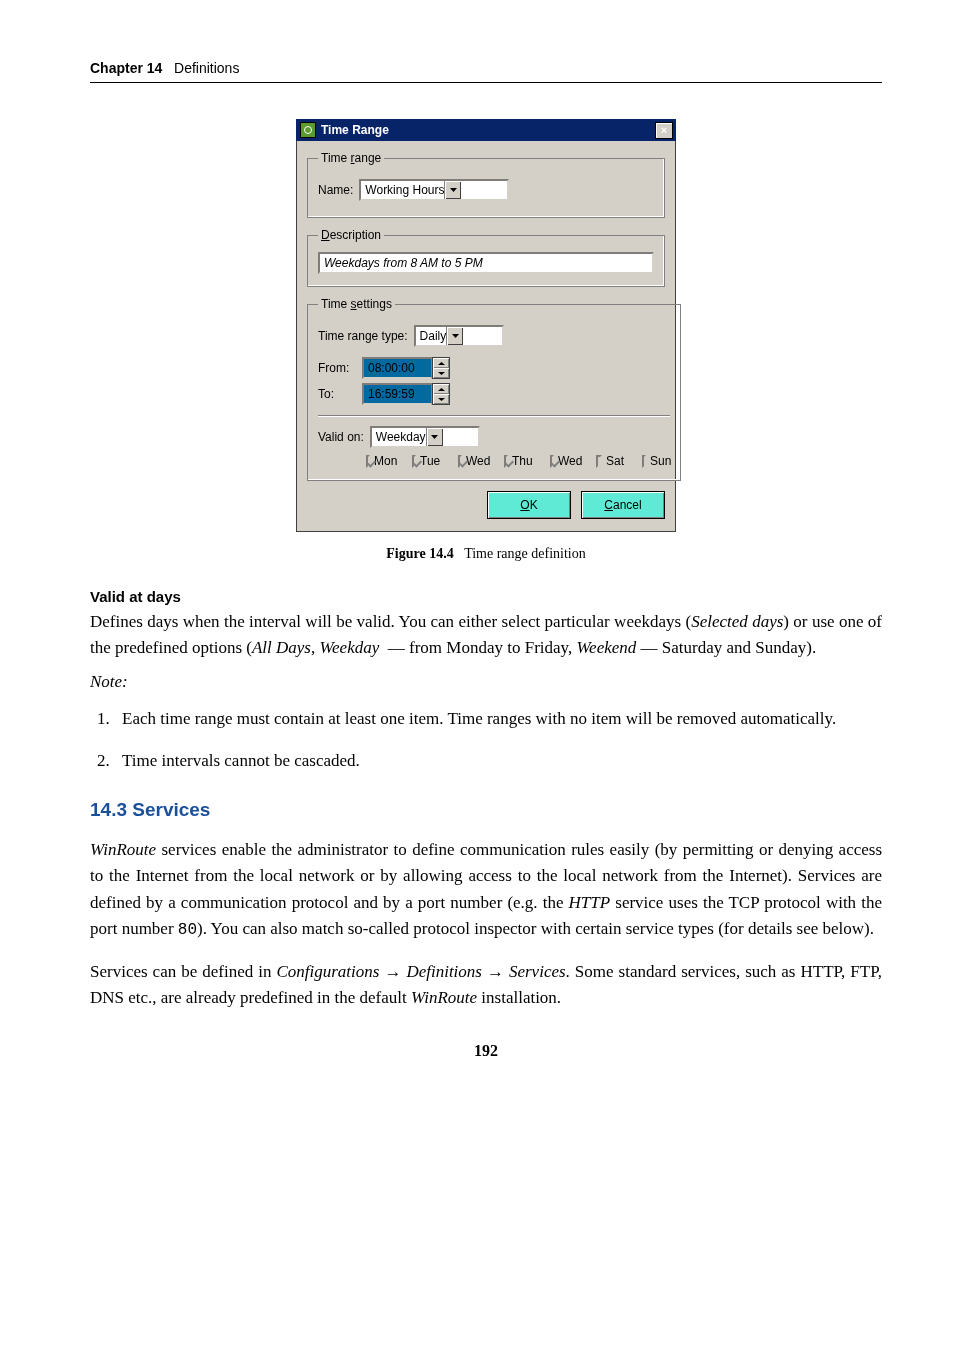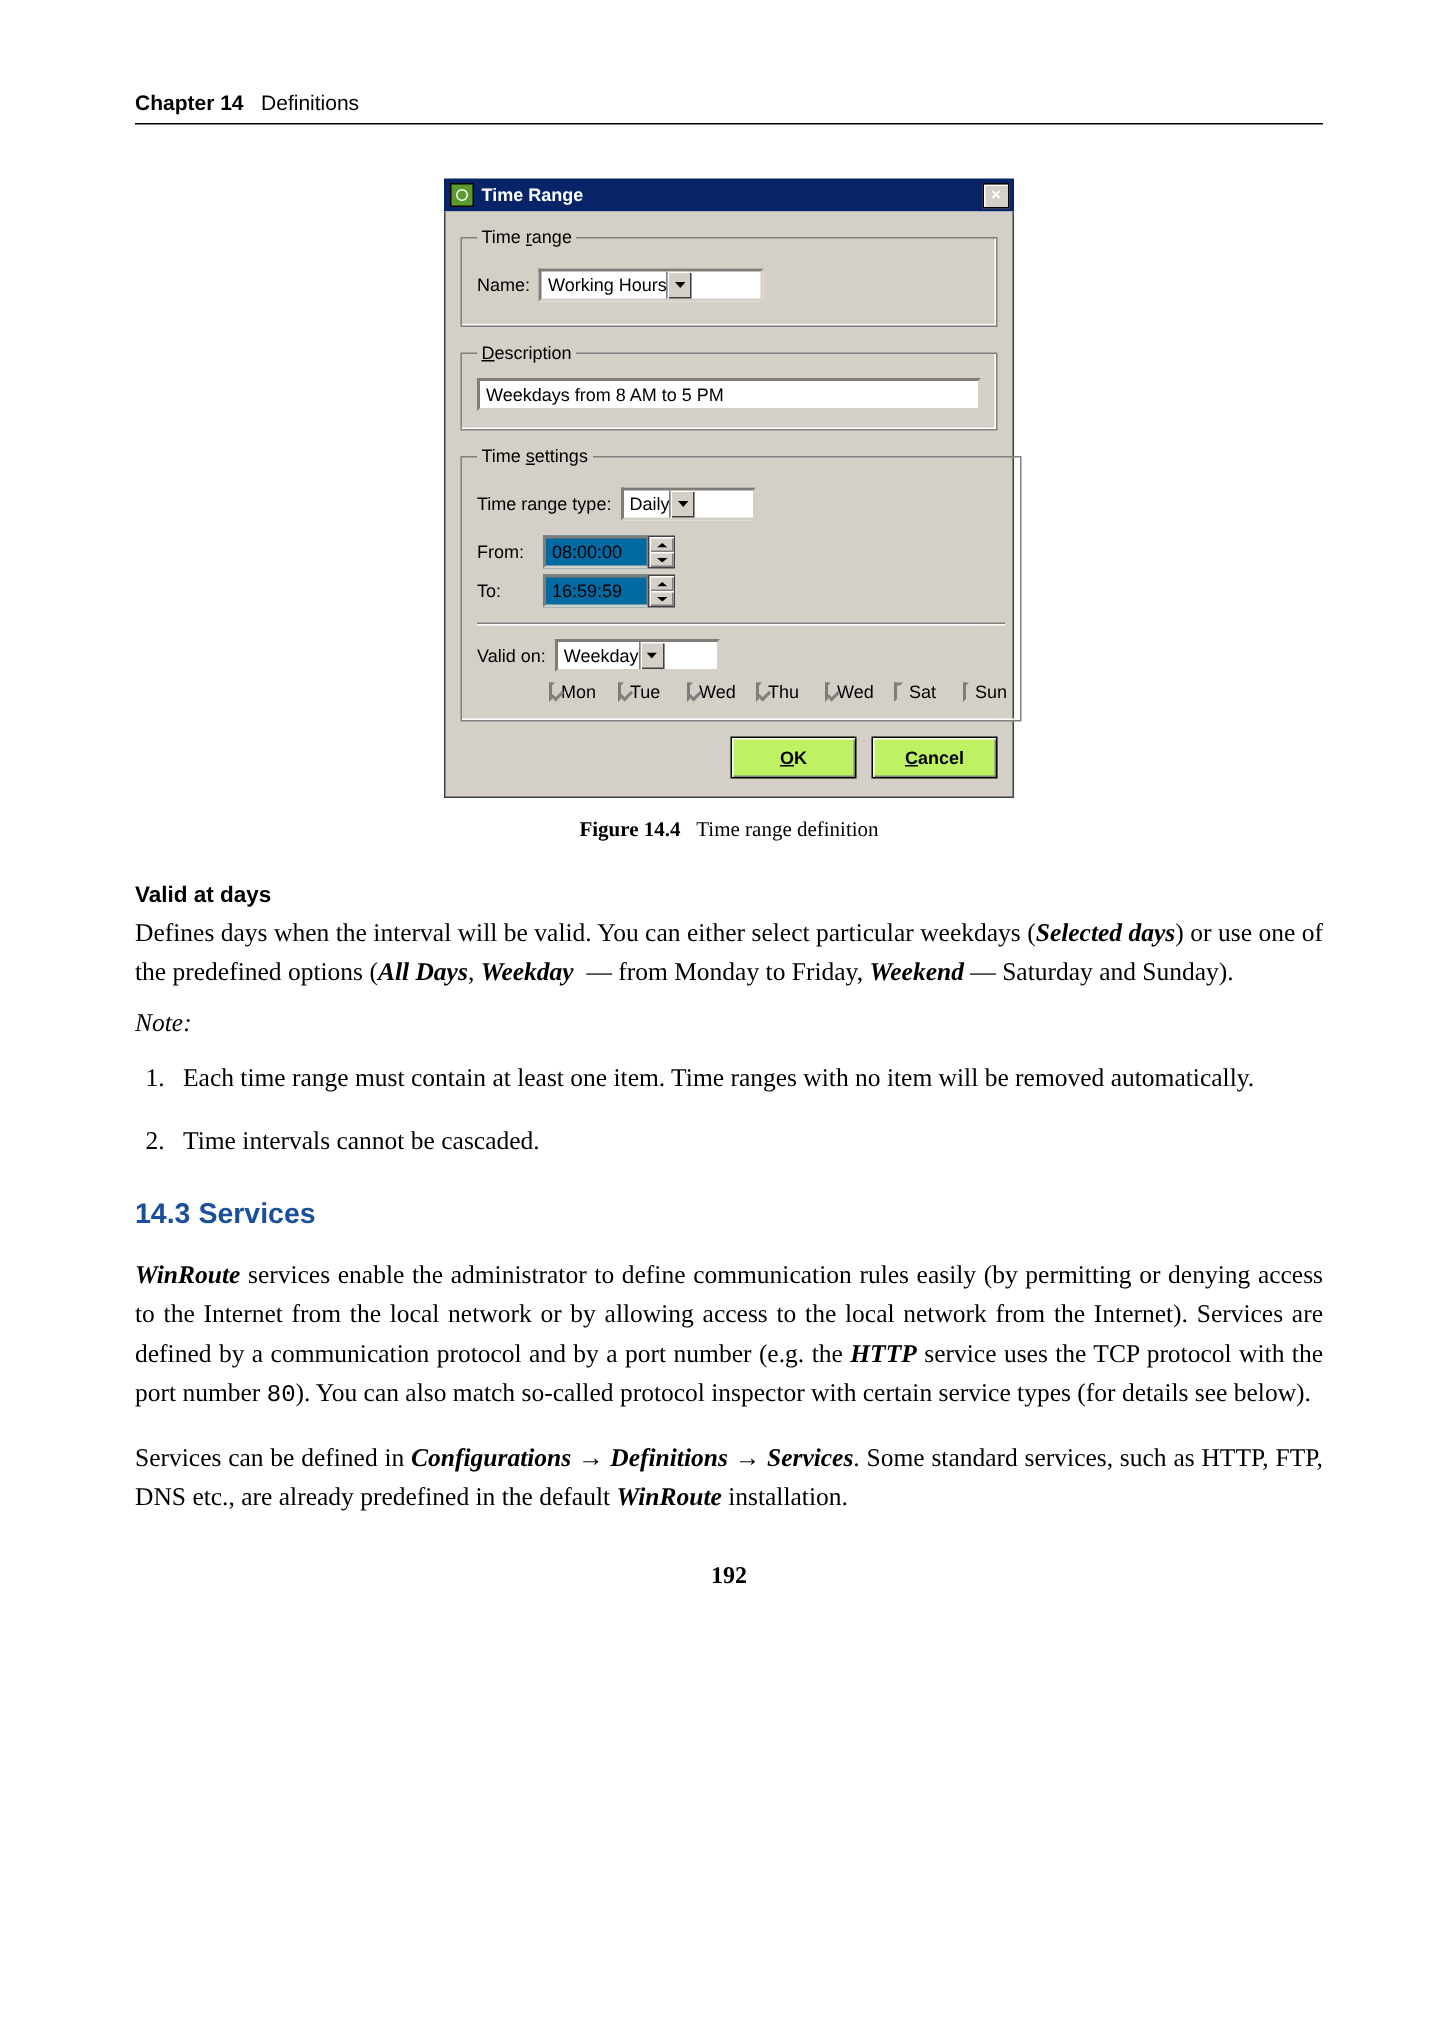--- a/index.html
+++ b/index.html
@@ -219,29 +219,28 @@
 
   .dlg-btnrow {
     display: flex;
     justify-content: flex-end;
     gap: 10px;
     margin-top: 6px;
   }
   .winbtn {
     min-width: 82px;
     height: 26px;
-    background: #bef264;
+    background: #5eead4;
     border: 1px solid #000;
     box-shadow: inset 1px 1px 0 #fff, inset -1px -1px 0 #808080;
     display: flex;
     align-items: center;
     justify-content: center;
     font-family: inherit;
     font-size: 12px;
-    font-weight: bold;
   }
 
   
   .caption {
     text-align: center;
     font-family: "Times New Roman", Times, serif;
     font-size: 14px;
     margin: 14px 0 26px 0;
   }
   .caption b { font-weight: bold; }
@@ -255,21 +254,21 @@
   }
   p.body, .list-area p, ol li {
     font-size: 17px;
     line-height: 1.5;
     text-align: justify;
     margin: 4px 0 10px 0;
   }
   .indent {
     margin-left: 42px;
   }
-  em { font-style: italic; font-weight: bold; }
+  em { font-style: italic; }
   .note {
     font-style: italic;
     font-size: 17px;
     margin: 12px 0 14px 0;
   }
   ol.notes {
     font-size: 17px;
     line-height: 1.55;
     text-align: justify;
     padding-left: 24px;
@@ -333,21 +332,21 @@
                 <svg width="7" height="4">
                     <polygon points="0,0 7,0 3.5,4" fill="#000"></polygon>
                   </svg>
               </span>
             </div>
           </div>
         </fieldset>
 
         <fieldset class="win">
           <legend><span class="acc">D</span>escription</legend>
-          <div class="tinput" style="width:100%;">
+          <div class="tinput" style="width:100%;font-style:italic;">
             <span>Weekdays from 8 AM to 5 PM</span>
           </div>
         </fieldset>
 
         <fieldset class="win">
           <legend>Time <span class="acc">s</span>ettings</legend>
 
           <div class="row">
             <span>Time range type:</span>
             <div class="combo" style="width:90px;">

